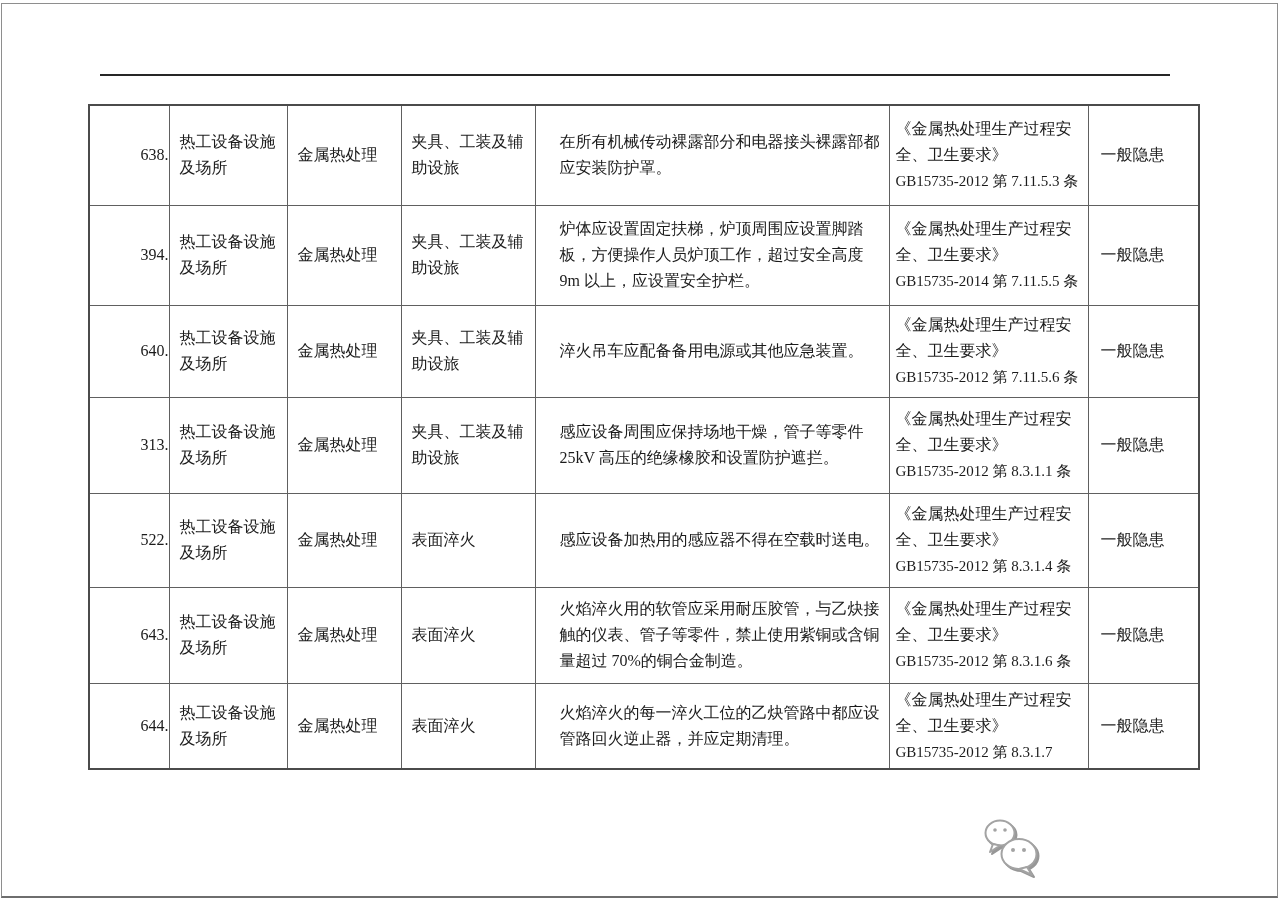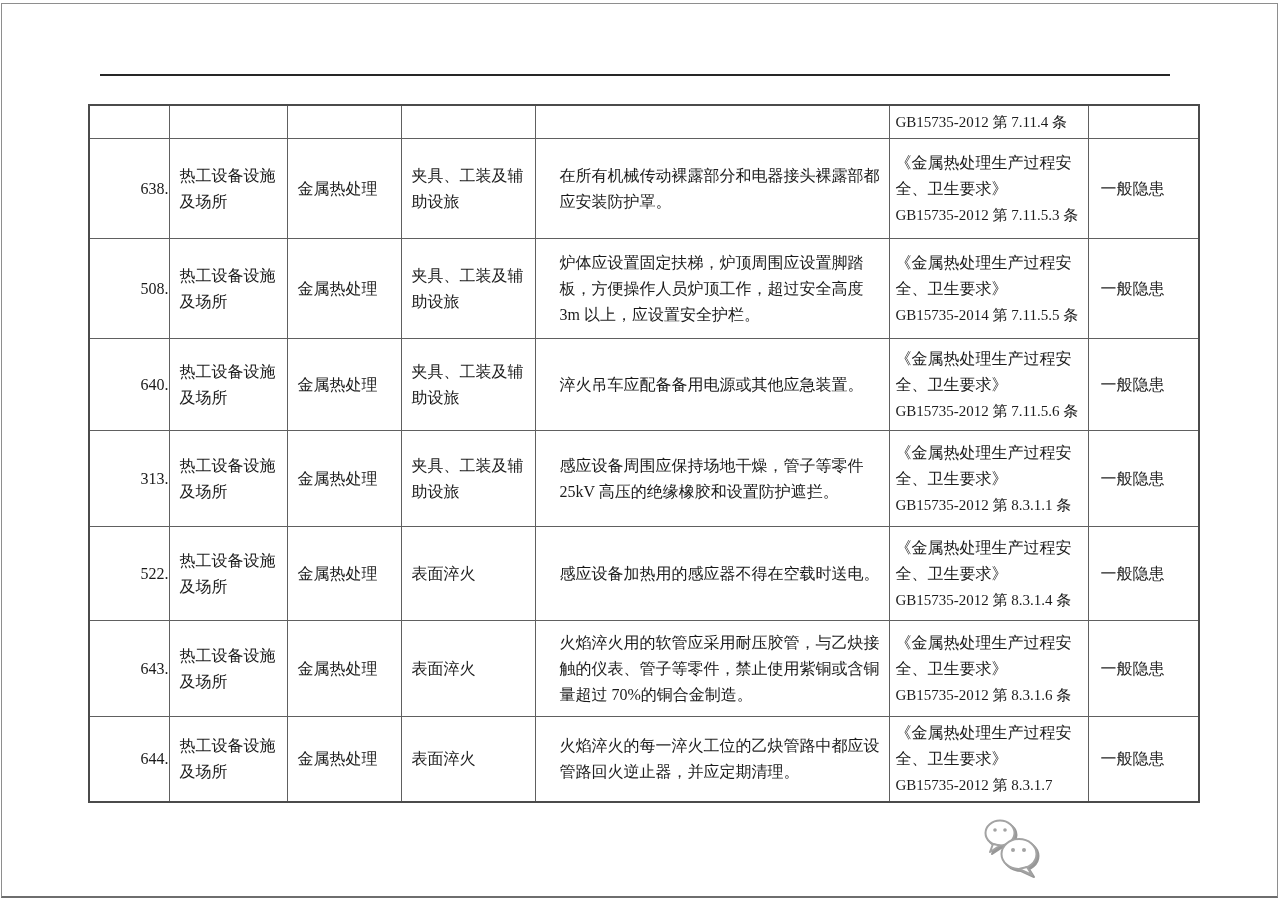--- a/index.html
+++ b/index.html
@@ -72,50 +72,38 @@
   <colgroup>
     <col style="width:80px">
       <col style="width:118px">
       <col style="width:114px">
       <col style="width:134px">
     <col style="width:354px">
       <col style="width:199px">
       <col style="width:111px">
   </colgroup>
   <tbody>
-    <tr style="height:24px">
-      <td class="c-no"></td>
-      <td class="c-place"></td>
-      <td class="c-cat"></td>
-      <td class="c-sub"></td>
-      <td class="c-desc"></td>
-      <td class="c-ref">
-        <div class="ref-title"></div>
-        <div class="ref-clause">GB15735-2012 第 7.11.4 条</div>
-      </td>
-      <td class="c-level"></td>
-    </tr>
     <tr style="height:100px">
       <td class="c-no">638.</td>
       <td class="c-place">热工设备设施及场所</td>
       <td class="c-cat">金属热处理</td>
       <td class="c-sub">夹具、工装及辅助设旅</td>
       <td class="c-desc">在所有机械传动裸露部分和电器接头裸露部都应安装防护罩。</td>
       <td class="c-ref">
         <div class="ref-title">《金属热处理生产过程安全、卫生要求》</div>
         <div class="ref-clause">GB15735-2012 第 7.11.5.3 条</div>
       </td>
       <td class="c-level">一般隐患</td>
     </tr>
     <tr style="height:100px">
-      <td class="c-no">508.</td>
+      <td class="c-no">394.</td>
       <td class="c-place">热工设备设施及场所</td>
       <td class="c-cat">金属热处理</td>
       <td class="c-sub">夹具、工装及辅助设旅</td>
-      <td class="c-desc">炉体应设置固定扶梯，炉顶周围应设置脚踏板，方便操作人员炉顶工作，超过安全高度 3m 以上，应设置安全护栏。</td>
+      <td class="c-desc">炉体应设置固定扶梯，炉顶周围应设置脚踏板，方便操作人员炉顶工作，超过安全高度 9m 以上，应设置安全护栏。</td>
       <td class="c-ref">
         <div class="ref-title">《金属热处理生产过程安全、卫生要求》</div>
         <div class="ref-clause">GB15735-2014 第 7.11.5.5 条</div>
       </td>
       <td class="c-level">一般隐患</td>
     </tr>
     <tr style="height:92px">
       <td class="c-no">640.</td>
       <td class="c-place">热工设备设施及场所</td>
       <td class="c-cat">金属热处理</td>

